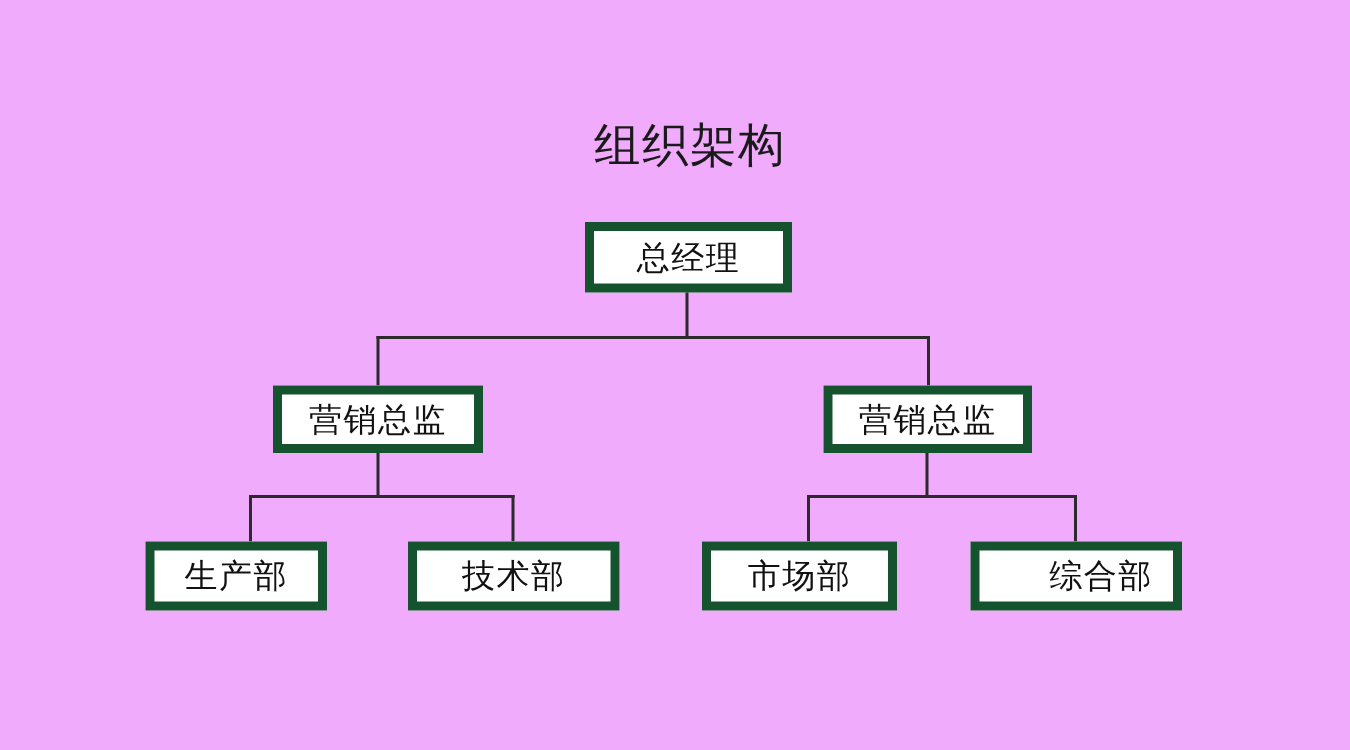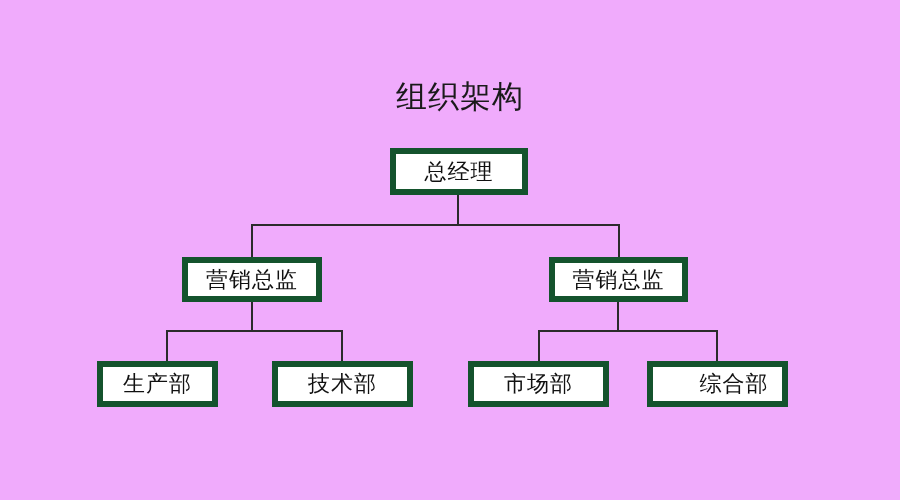--- a/index.html
+++ b/index.html
@@ -38,21 +38,21 @@
     font-size: 22px;
     color: #111111;
     letter-spacing: 1px;
     white-space: nowrap;
   }
   .node-root     { left: 390px; top: 148px; width: 138px; height: 47px; }
   .node-deputy   { left: 182px; top: 257px; width: 140px; height: 45px; }
   .node-marketing{ left: 549px; top: 257px; width: 139px; height: 45px; }
   .node-prod     { left:  97px; top: 361px; width: 121px; height: 46px; }
   .node-tech     { left: 272px; top: 361px; width: 141px; height: 46px; }
-  .node-market   { left: 468px; top: 361px; width: 141px; height: 46px; }
+  .node-market   { left: 468px; top: 361px; width: 130px; height: 46px; }
   .node-general  { left: 647px; top: 361px; width: 141px; height: 46px; padding-left: 33px; }
   .line {
     position: absolute;
     background: #2b2b2b;
   }
   
   .l-root-down   { left: 457px; top: 195px; width: 2px;   height: 30px; }
   .l-rail1       { left: 251px; top: 224px; width: 369px; height: 2px;  }
   .l-rail1-left  { left: 251px; top: 224px; width: 2px;   height: 33px; }
   .l-rail1-right { left: 618px; top: 224px; width: 2px;   height: 33px; }

